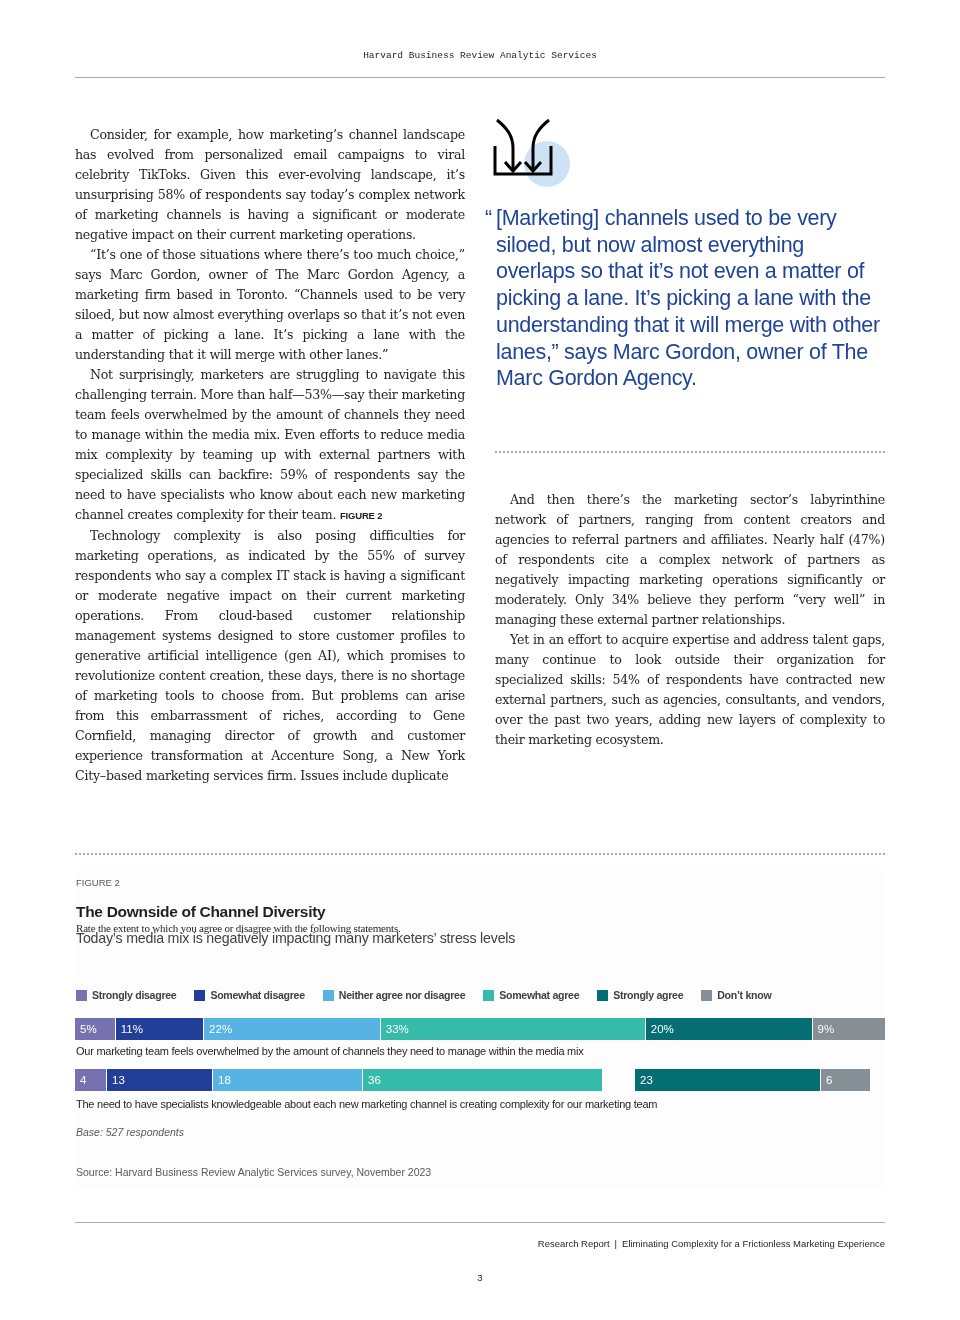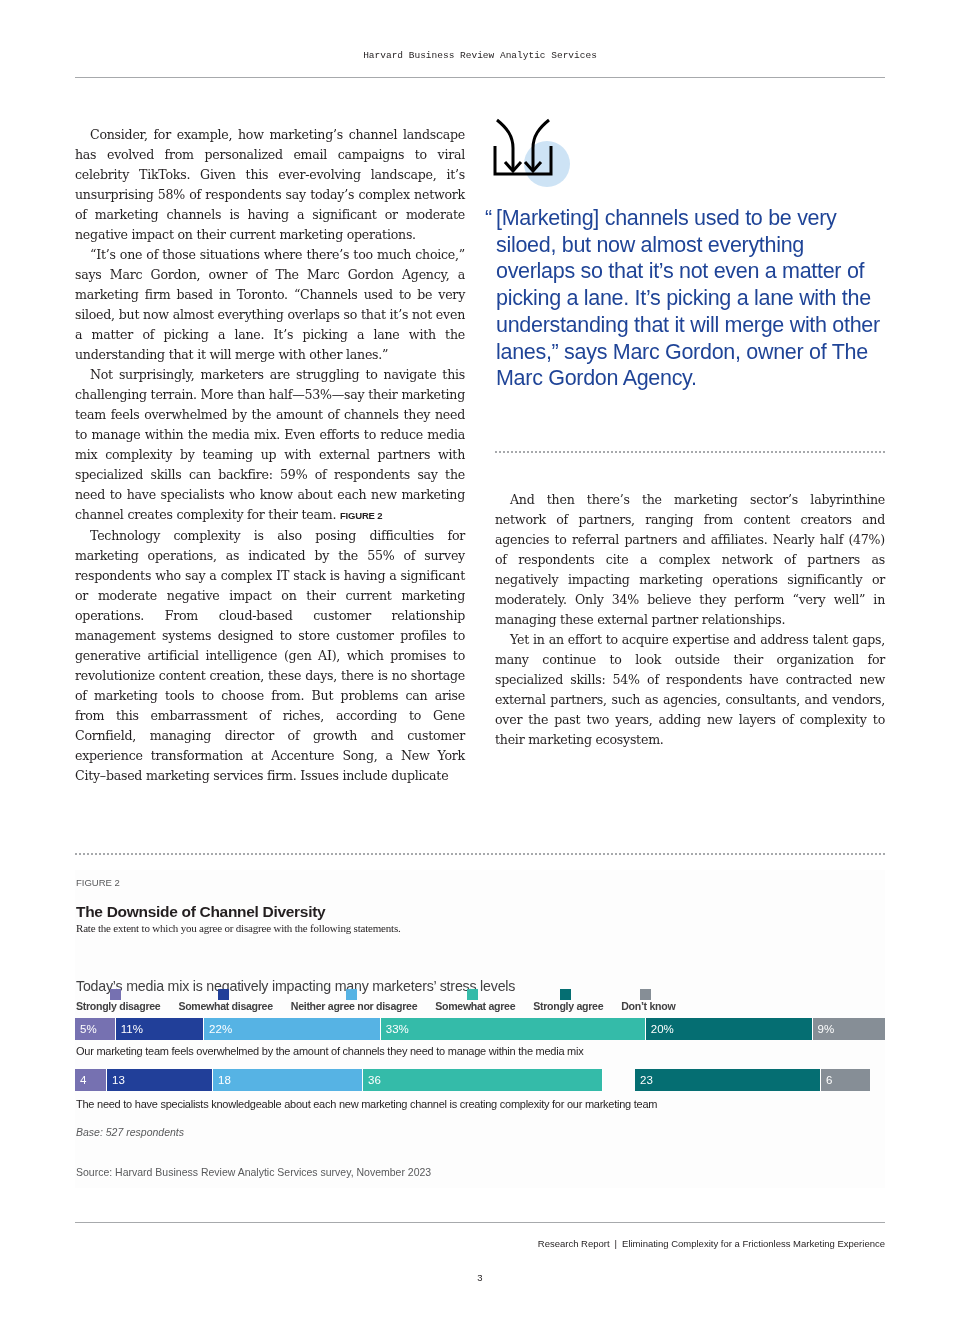--- a/index.html
+++ b/index.html
@@ -33,25 +33,25 @@
 
   .dot-rule { position: absolute; height: 2px;
     background-image: repeating-linear-gradient(to right, #a7a9ac 0 2px, transparent 2px 4px); }
   .dot-rule.quote-rule { left: 495px; top: 451px; width: 390px; }
   .dot-rule.fig-rule { left: 75px; top: 853px; width: 810px; }
 
   .figure-panel { position: absolute; left: 75px; top: 870px; width: 810px; height: 318px; background: #fdfdfd; }
 
   .fig-label { position: absolute; left: 76px; top: 877px; font-family: "Liberation Sans", sans-serif; font-size: 9.5px; color: #58595b; }
   .fig-title { position: absolute; left: 76px; top: 903px; font-family: "Liberation Sans", sans-serif; font-size: 15.5px; font-weight: bold; color: #231f20; letter-spacing: -0.3px; }
-  .fig-subtitle { position: absolute; left: 76px; top: 930px; font-family: "Liberation Sans", sans-serif; font-size: 14.2px; color: #414042; letter-spacing: -0.2px; margin-top: 48px; }
+  .fig-subtitle { position: absolute; left: 76px; top: 930px; font-family: "Liberation Sans", sans-serif; font-size: 14.2px; color: #414042; letter-spacing: -0.2px; }
   .fig-question { position: absolute; left: 76px; top: 922px; font-family: Liberation Serif, serif; font-size: 11px; color: #231f20; letter-spacing: -0.2px; }
 
   .legend { position: absolute; left: 76px; top: 989px; display: flex; font-family: "Liberation Sans", sans-serif; font-size: 10.6px; font-weight: bold; color: #414042; letter-spacing: -0.3px; }
-  .legend-item { display: flex; align-items: center; margin-right: 18px; flex-direction: column; }
+  .legend-item { display: flex; align-items: center; margin-right: 18px; }
   .legend-swatch { width: 11px; height: 11px; margin-right: 5px; }
 
   .bar-row { position: absolute; left: 75px; width: 810px; height: 22px; display: flex; }
   .bar-row.r1 { top: 1018px; }
   .bar-row.r2 { top: 1069px; }
   .bar-seg {
     height: 22px; border-right: 1px solid #ffffff; color: #ffffff;
     font-family: "Liberation Sans", sans-serif; font-size: 11.5px; line-height: 22px;
     padding-left: 5px; white-space: nowrap; overflow: hidden;
   }

